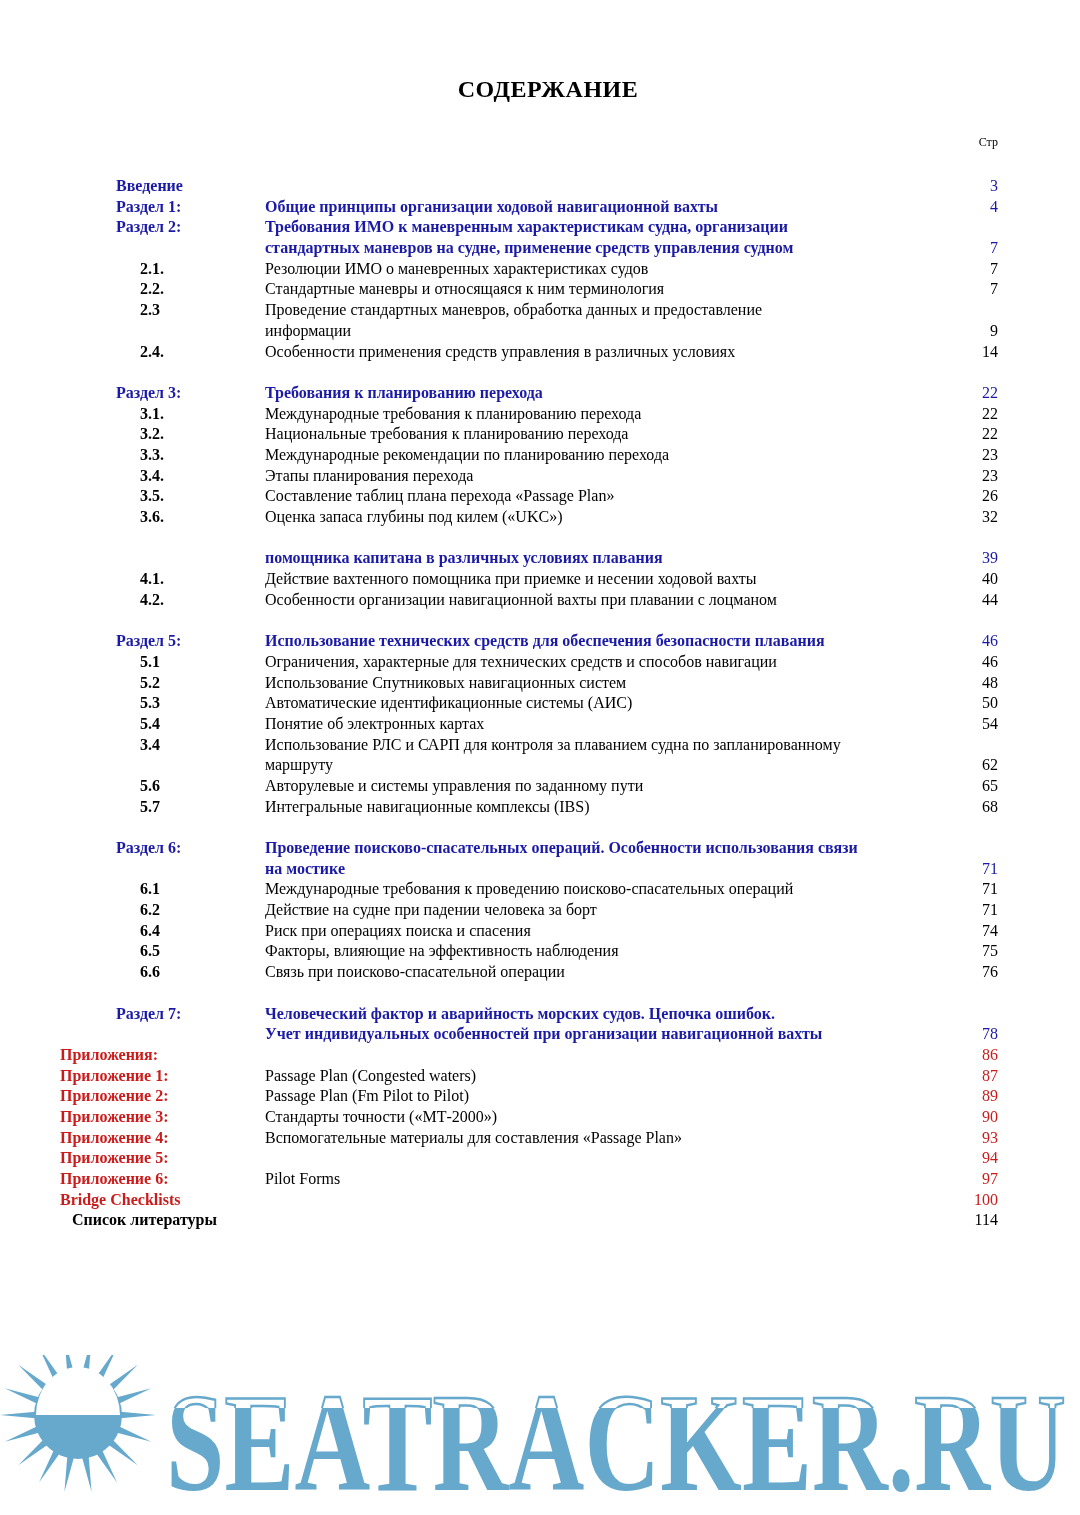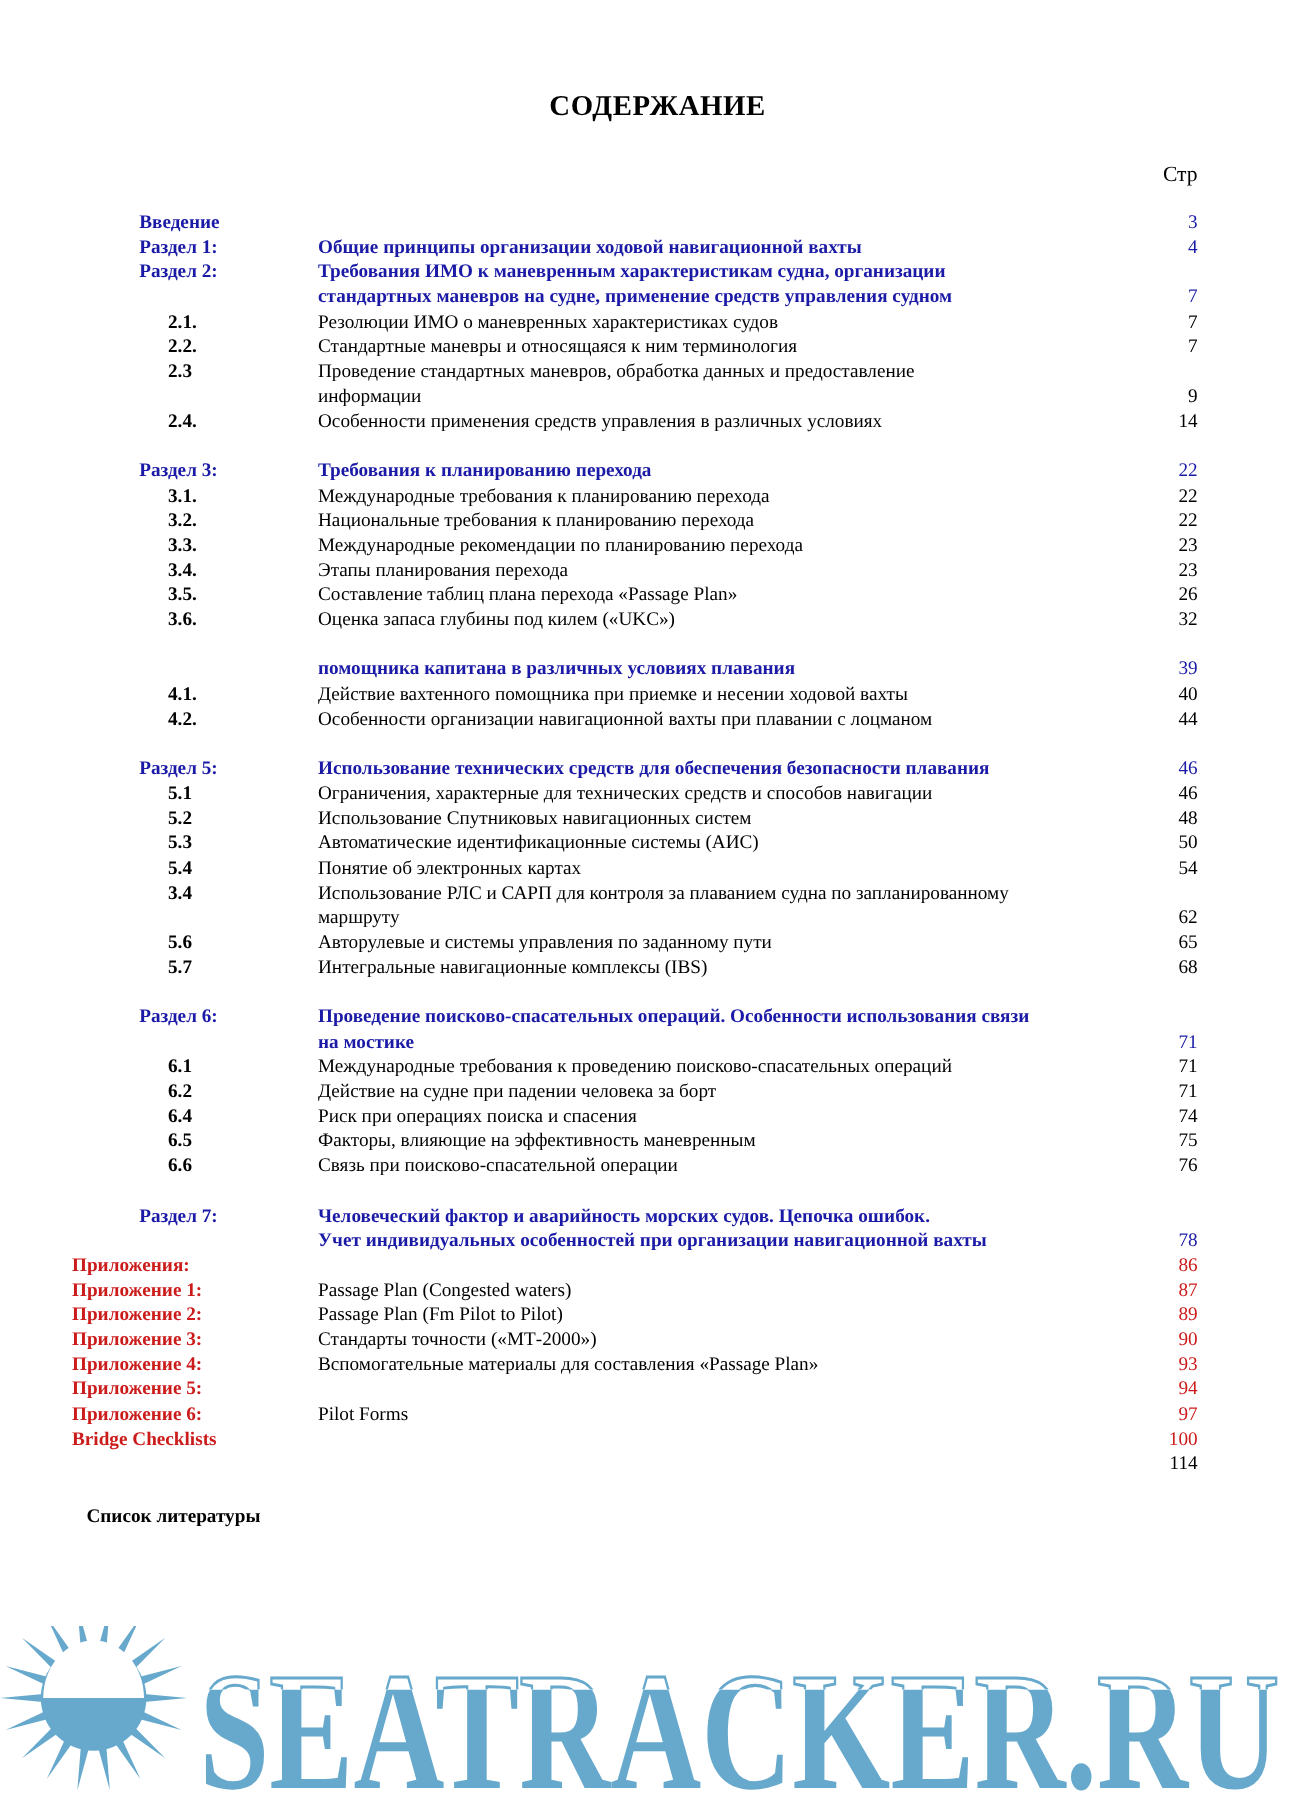--- a/index.html
+++ b/index.html
@@ -1,33 +1,33 @@
 <!DOCTYPE html>
 <html><head>
 <meta charset="utf-8">
 <style>
   html, body { margin:0; padding:0; background:#fff; }
   body { width:1080px; height:1515px; position:relative; overflow:hidden;
          font-family:"Liberation Serif", "DejaVu Serif", serif; color:#000; }
   .title { position:absolute; top:76px; left:0; width:1096px; text-align:center;
            font-size:24px; font-weight:bold; letter-spacing:0.5px; }
-  .str { position:absolute; top:135px; right:82px; font-size:18px; }
+  .str { position:absolute; top:135px; right:82px; font-size:12px; }
   .toc { position:absolute; top:176px; left:0; width:1080px; }
   .row { position:relative; height:20.7px; font-size:16px; line-height:20.7px; }
   .row .num { position:absolute; left:0; width:310px; text-align:left; font-weight:bold; }
   .row .txt { position:absolute; left:265px; width:700px; white-space:nowrap; }
   .row .pg  { position:absolute; right:82px; text-align:right; }
   .sec .num { left:116px; color:#1a1aa6; }
   .sec .txt { color:#1a1aa6; font-weight:bold; }
   .sec .pg  { color:#1a1aa6; }
   .sub .num { left:140px; }
   .gap { height:20.7px; }
   .app .num { color:#cc1b1b; text-align:left; left:60px; width:210px; }
   .app .pg { color:#cc1b1b; }
-  .lit .num { left:72px;margin-top:44px; }
+  .lit .num { left:72px; }
   .logo { position:absolute; left:0; top:1355px; width:1080px; height:160px; }
 </style>
 </head>
 <body>
 
 <div class="title">СОДЕРЖАНИЕ</div>
 <div class="str">Стр</div>
 
 <div class="toc" id="toc">
     <div class="row sec">
@@ -194,21 +194,21 @@
       <span class="txt">Действие на судне при падении человека за борт</span>
       <span class="pg">71</span>
     </div>
     <div class="row sub">
       <span class="num">6.4</span>
       <span class="txt">Риск при операциях поиска и спасения</span>
       <span class="pg">74</span>
     </div>
     <div class="row sub">
       <span class="num">6.5</span>
-      <span class="txt">Факторы, влияющие на эффективность маневренным</span>
+      <span class="txt">Факторы, влияющие на эффективность наблюдения</span>
       <span class="pg">75</span>
     </div>
     <div class="row sub">
       <span class="num">6.6</span>
       <span class="txt">Связь при поисково-спасательной операции</span>
       <span class="pg">76</span>
     </div>
     <div class="gap"></div>
     <div class="row sec">
       <span class="num">Раздел 7:</span>

